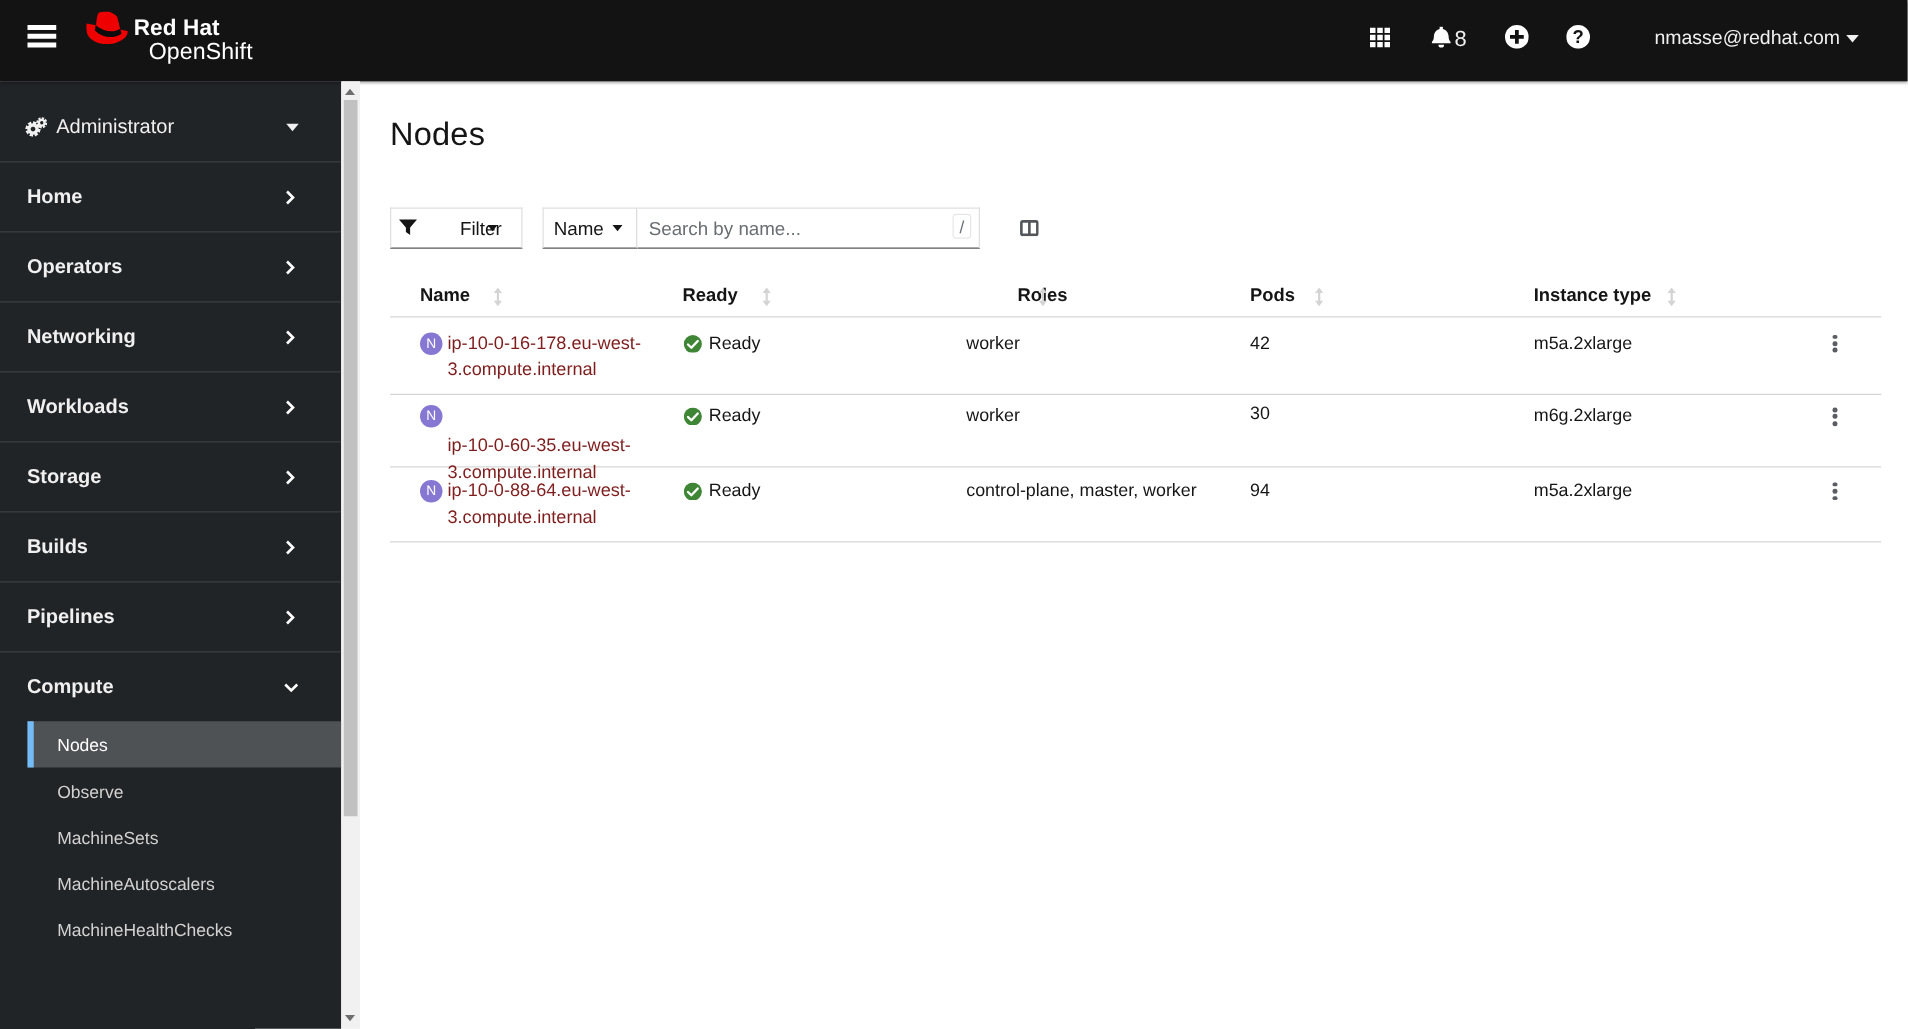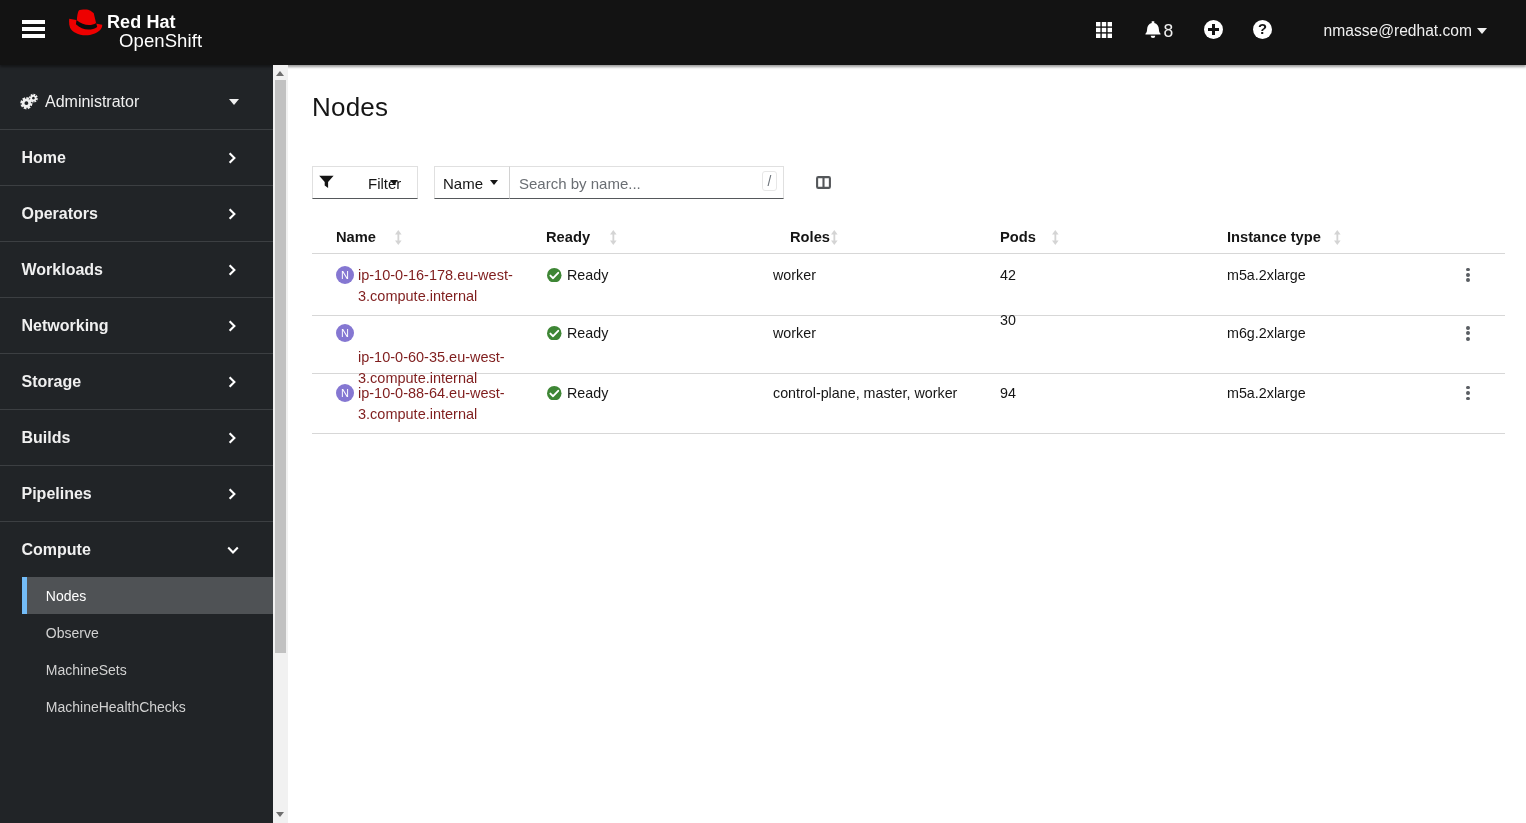--- a/index.html
+++ b/index.html
@@ -108,27 +108,27 @@
         <path d="M1.6 1.2 L6.4 6 L1.6 10.8" stroke="#fff" stroke-width="2.1" fill="none"></path>
       </svg>
     </div>
   <div class="navrow">
       <span class="lbl">Operators</span>
       <svg class="chev" width="8" height="12" viewBox="0 0 8 12">
         <path d="M1.6 1.2 L6.4 6 L1.6 10.8" stroke="#fff" stroke-width="2.1" fill="none"></path>
       </svg>
     </div>
   <div class="navrow">
+      <span class="lbl">Networking</span>
+      <svg class="chev" width="8" height="12" viewBox="0 0 8 12">
+        <path d="M1.6 1.2 L6.4 6 L1.6 10.8" stroke="#fff" stroke-width="2.1" fill="none"></path>
+      </svg>
+    </div>
+  <div class="navrow">
       <span class="lbl">Workloads</span>
-      <svg class="chev" width="8" height="12" viewBox="0 0 8 12">
-        <path d="M1.6 1.2 L6.4 6 L1.6 10.8" stroke="#fff" stroke-width="2.1" fill="none"></path>
-      </svg>
-    </div>
-  <div class="navrow">
-      <span class="lbl">Networking</span>
       <svg class="chev" width="8" height="12" viewBox="0 0 8 12">
         <path d="M1.6 1.2 L6.4 6 L1.6 10.8" stroke="#fff" stroke-width="2.1" fill="none"></path>
       </svg>
     </div>
   <div class="navrow">
       <span class="lbl">Storage</span>
       <svg class="chev" width="8" height="12" viewBox="0 0 8 12">
         <path d="M1.6 1.2 L6.4 6 L1.6 10.8" stroke="#fff" stroke-width="2.1" fill="none"></path>
       </svg>
     </div>
@@ -152,20 +152,23 @@
     </div>
   <div style="position:relative; margin-left:0;">
     <div class="subrow sel" style="margin-left:22px; height:37px;">
         <span class="lbl" style="left:23.8px;">Nodes</span>
       </div>
     <div class="subrow">
         <span class="lbl">Observe</span>
       </div>
     <div class="subrow">
         <span class="lbl">MachineSets</span>
+      </div>
+    <div class="subrow">
+        <span class="lbl">MachineAutoscalers</span>
       </div>
     <div class="subrow">
         <span class="lbl">MachineHealthChecks</span>
       </div>
   </div>
 </div>
 
 <div id="sbar">
   <div class="sarrow" style="top:6px; border-bottom:5.5px solid #6e6e6e;"></div>
   <div id="sthumb"></div>
@@ -189,21 +192,21 @@
 <div id="ph">Search by name...</div>
 <div id="kbd">/</div>
 
 <svg class="abs" style="left:816px; top:175.5px" width="15" height="13" viewBox="0 0 15 13">
   <rect x="1.1" y="1.1" width="12.8" height="10.8" rx="1.2" fill="none" stroke="#54575a" stroke-width="2.1"></rect>
   <line x1="7.5" y1="1" x2="7.5" y2="12" stroke="#54575a" stroke-width="2.1"></line>
 </svg>
 
 <div class="thead" style="left:336px;">Name</div>
 <div class="thead" style="left:546px;">Ready</div>
-<div class="thead" style="left:790px;text-align:right;">Roles</div>
+<div class="thead" style="left:814px;text-align:right;">Roles</div>
 <div class="thead" style="left:1000px;">Pods</div>
 <div class="thead" style="left:1227px;">Instance type</div>
 
 <svg class="abs" style="left:395px; top:229.5px" width="7" height="15" viewBox="0 0 7 15" fill="#d4d4d4">
     <path d="M3.3 0 L6.6 4.4 H0 Z"></path>
     <rect x="2.45" y="4" width="1.8" height="6.9"></rect>
     <path d="M0 10.5 H6.6 L3.3 15 Z"></path>
   </svg>
 <svg class="abs" style="left:610px; top:229.5px" width="7" height="15" viewBox="0 0 7 15" fill="#d4d4d4">
     <path d="M3.3 0 L6.6 4.4 H0 Z"></path>
@@ -248,21 +251,21 @@
       <div class="kdot"></div>
     </div>
     <div class="nodeicon" style="left:336px; top:324.3px;">N</div>
   <div class="abs link" style="left:358px; top:322.8px;margin-top:24px;">ip-10-0-60-35.eu-west-<br>3.compute.internal</div>
   <svg class="abs" style="left:547px; top:325.8px" width="14.5" height="14.5" viewBox="0 0 14.5 14.5">
     <circle cx="7.25" cy="7.25" r="7.25" fill="#3e8635"></circle>
     <path d="M3.4 7.6 L6.1 10.2 L11.2 4.8" stroke="#fff" stroke-width="1.9" fill="none" stroke-linecap="round" stroke-linejoin="round"></path>
     </svg>
   <div class="cell" style="left:567px; top:325.3px;">Ready</div>
   <div class="cell" style="left:773px; top:325.3px;">worker</div>
-  <div class="cell" style="left:1000px; top:312px;">30</div>
+  <div class="cell" style="left:1000px; top:323px;">30</div>
   <div class="cell" style="left:1227px; top:325.3px;">m6g.2xlarge</div>
   <div class="kebab" style="top:325.8px;">
       <div class="kdot"></div>
       <div class="kdot"></div>
       <div class="kdot"></div>
     </div>
     <div class="nodeicon" style="left:336px; top:384.1px;">N</div>
   <div class="abs link" style="left:358px; top:382.6px;">ip-10-0-88-64.eu-west-<br>3.compute.internal</div>
   <svg class="abs" style="left:547px; top:385.6px" width="14.5" height="14.5" viewBox="0 0 14.5 14.5">
     <circle cx="7.25" cy="7.25" r="7.25" fill="#3e8635"></circle>

